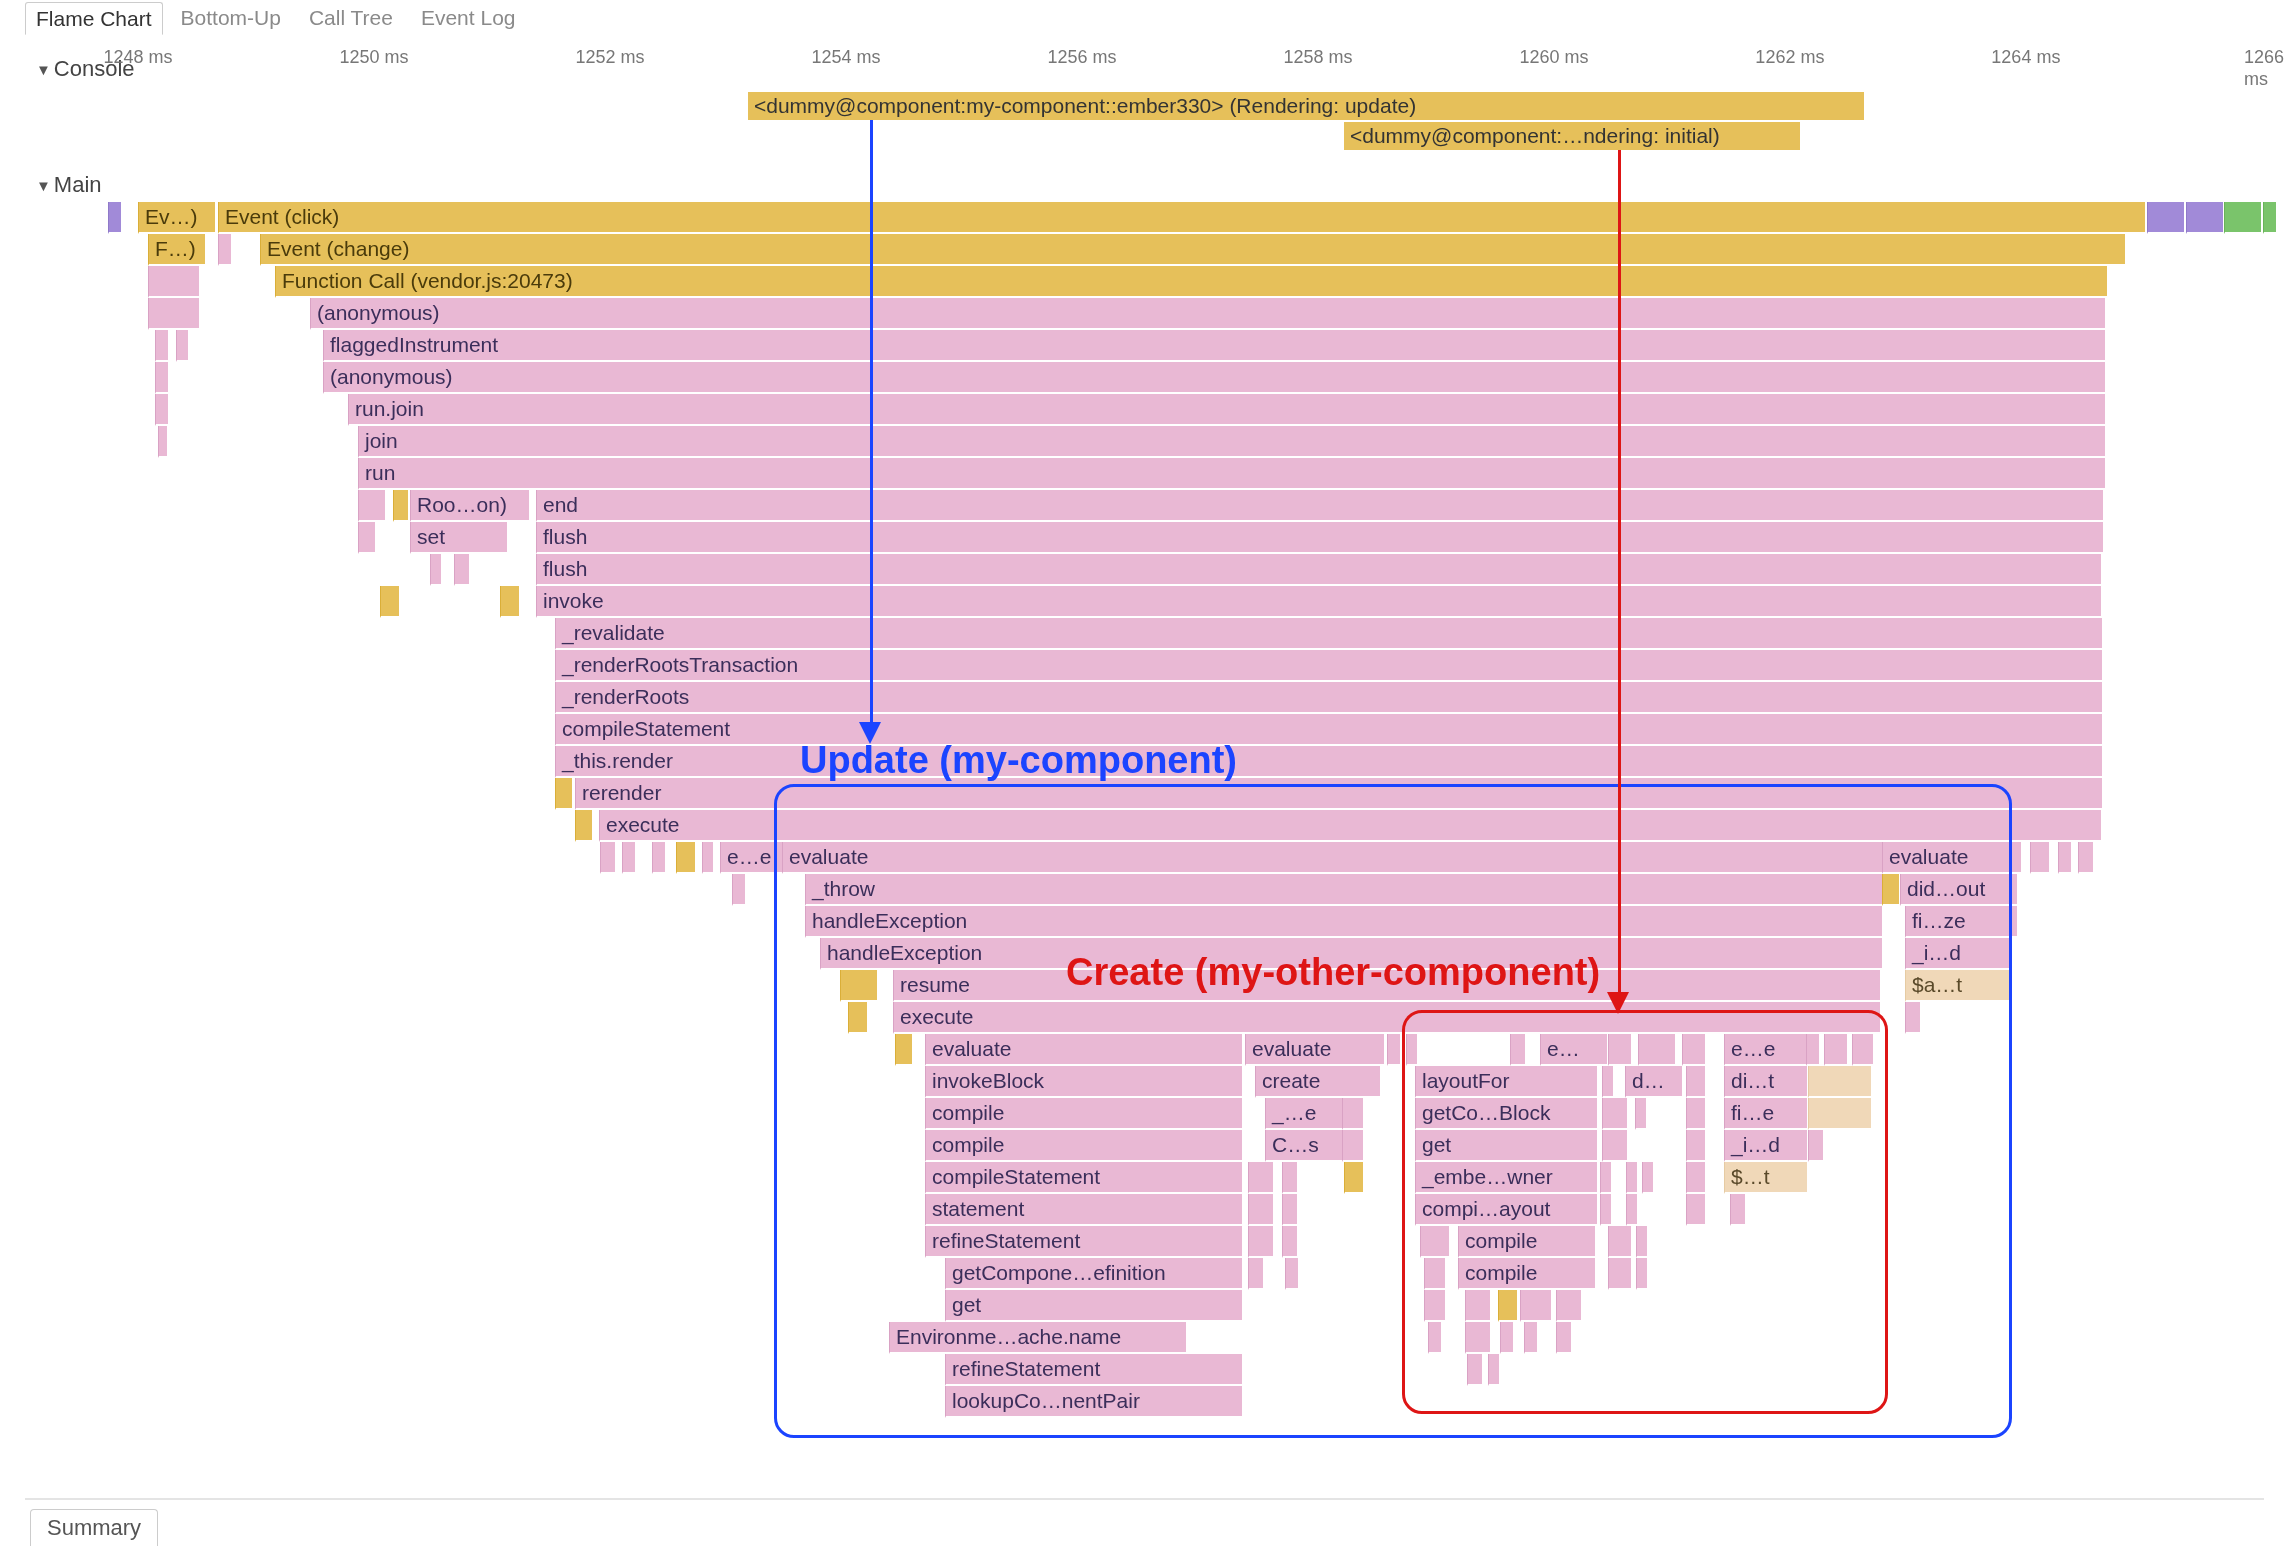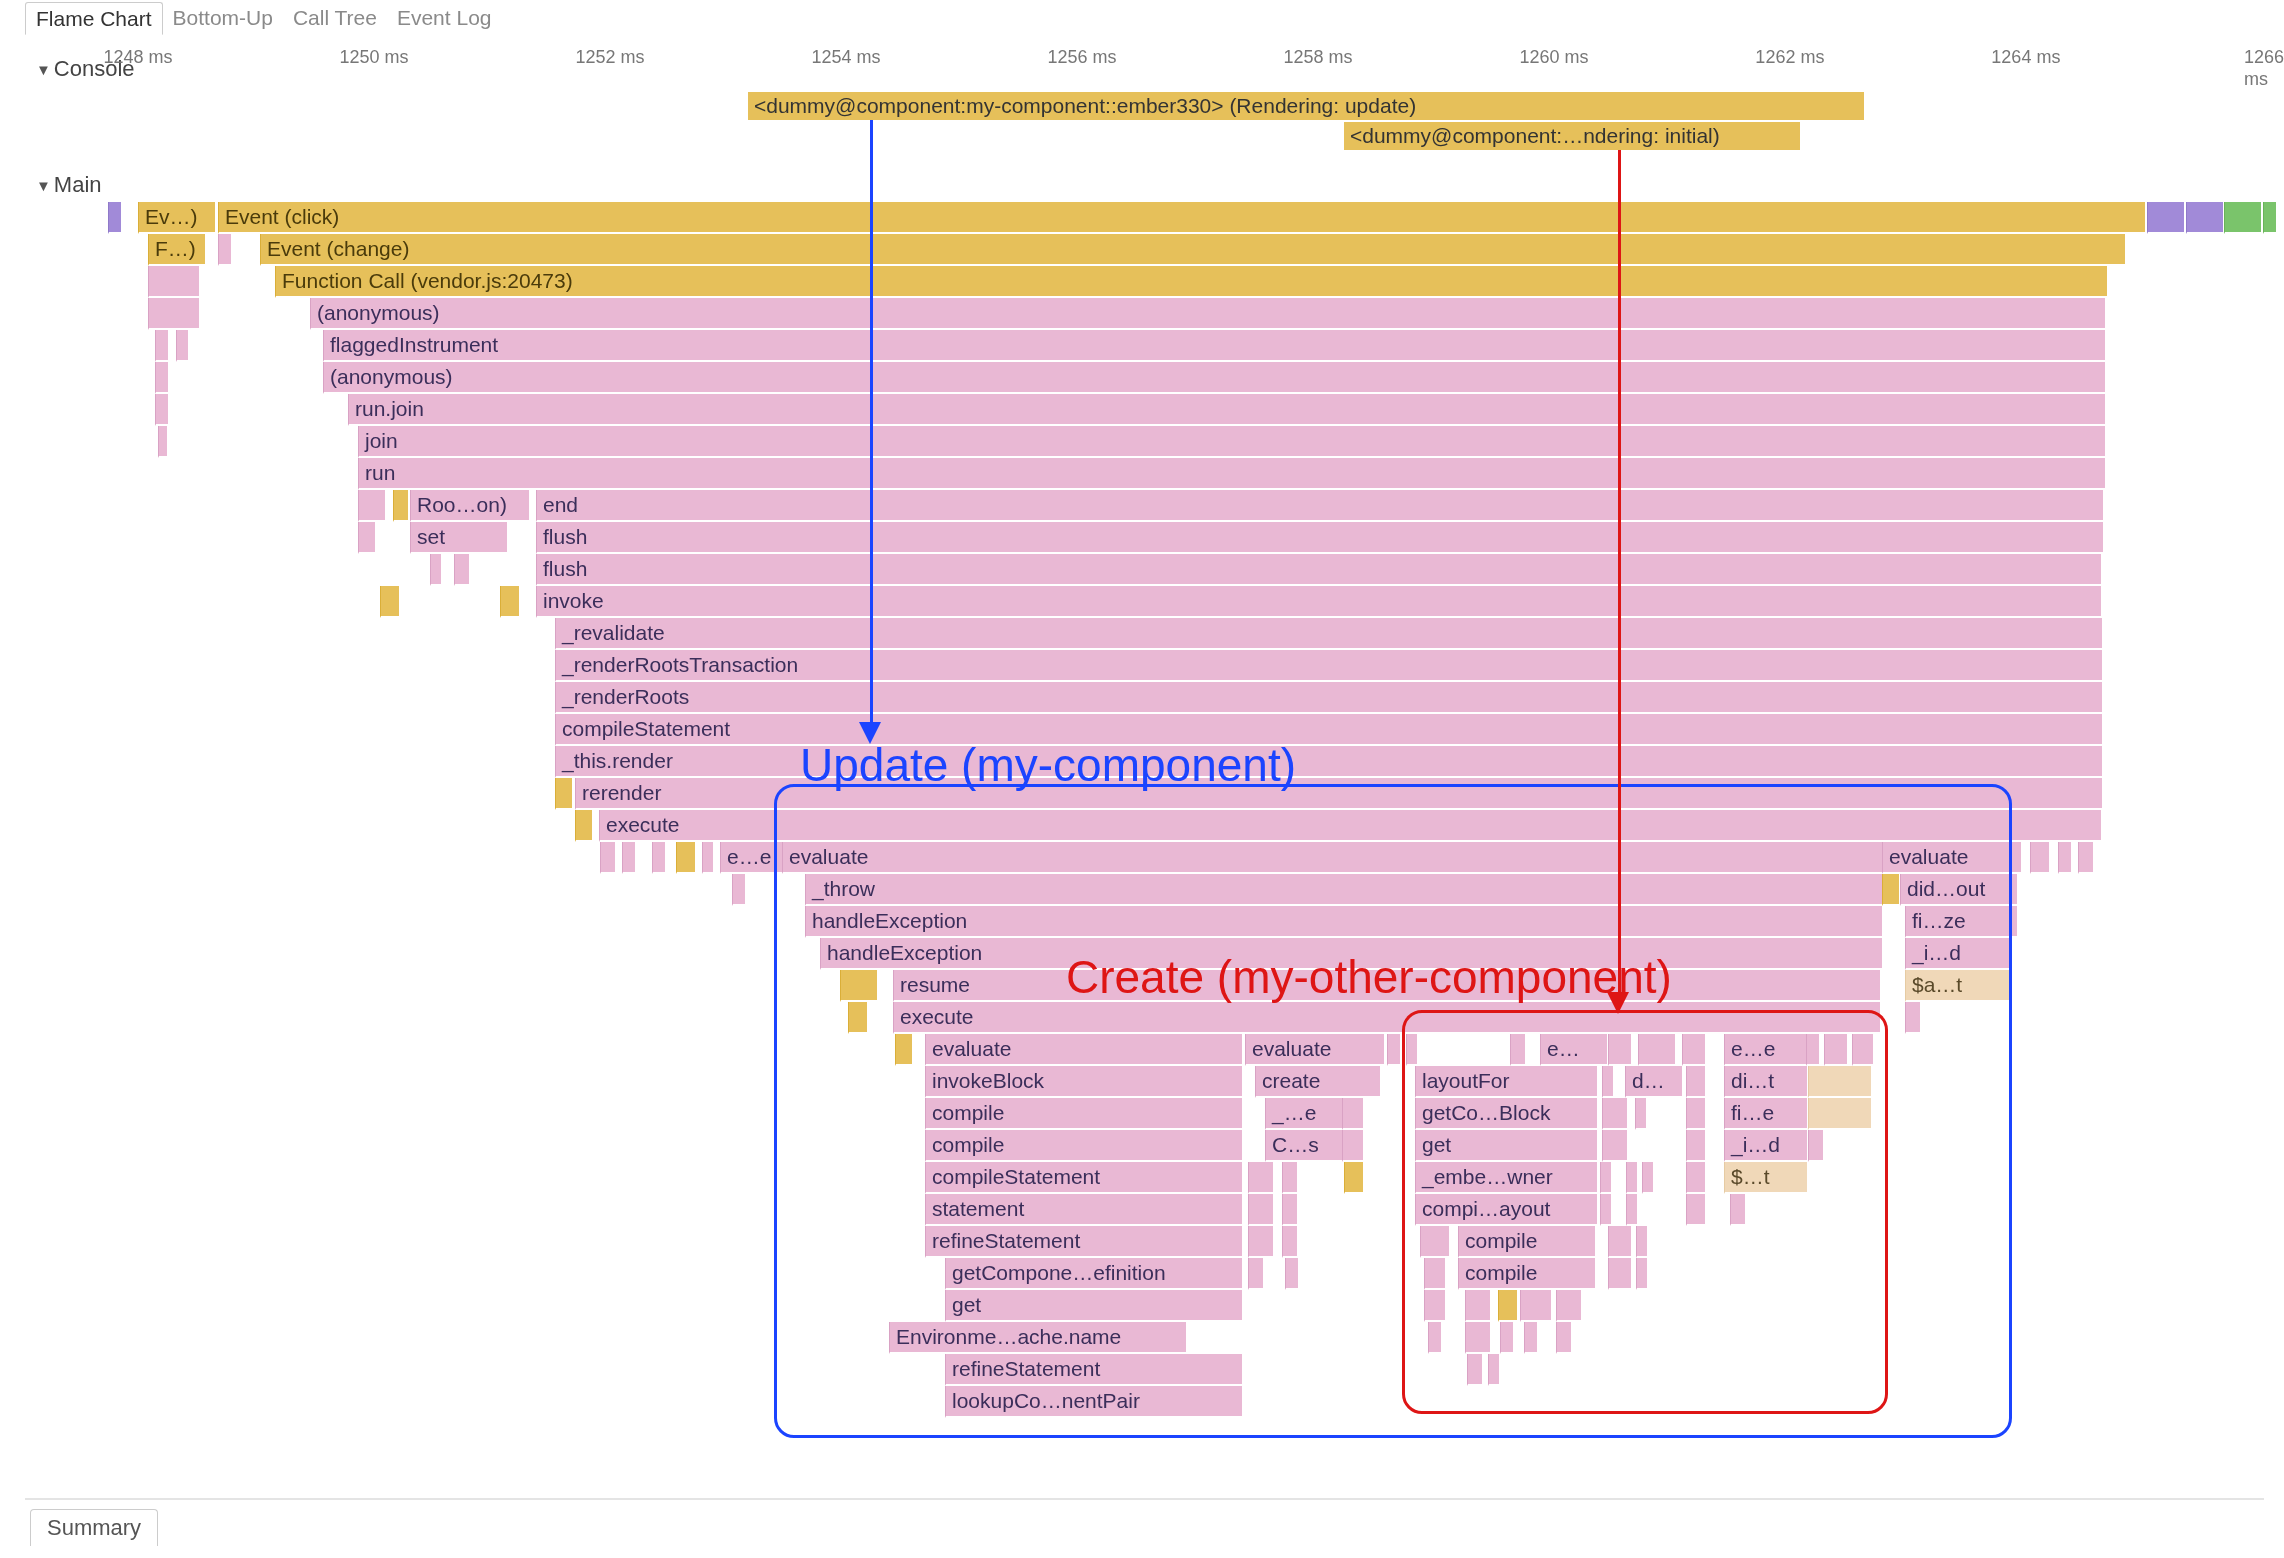--- a/index.html
+++ b/index.html
@@ -29,21 +29,21 @@
   .stage {
     position: relative;
     width: 2284px;
     height: 1558px;
     overflow: hidden;
   }
   
   .tabs {
     position: absolute; left: 25px; top: 2px;
     display: flex; align-items: center;
-    gap: 0;
+    gap: 8px;
   }
   .tab {
     padding: 3px 10px; font-size: 21px;
     color: #8a8a8a;
     border-bottom: 2px solid transparent;
     cursor: pointer;
   }
   .tab.active {
     color: #333;
     border: 1px solid var(--tab-border);
@@ -112,22 +112,22 @@
   }
   
   .anno-box {
     position: absolute;
     border: 3px solid;
     border-radius: 20px;
     pointer-events: none;
   }
   .anno-label {
     position: absolute;
-    font-size: 46px;
-    font-weight: 400;
+    font-size: 38px;
+    font-weight: 700;
     pointer-events: none;
   }
   .anno-arrow  { position:absolute; width:22px; height:22px; pointer-events:none; }
   .arrow-line  { position:absolute; pointer-events:none; }
 
 </style>
 </head>
 <body>
 
 <div class="stage">

